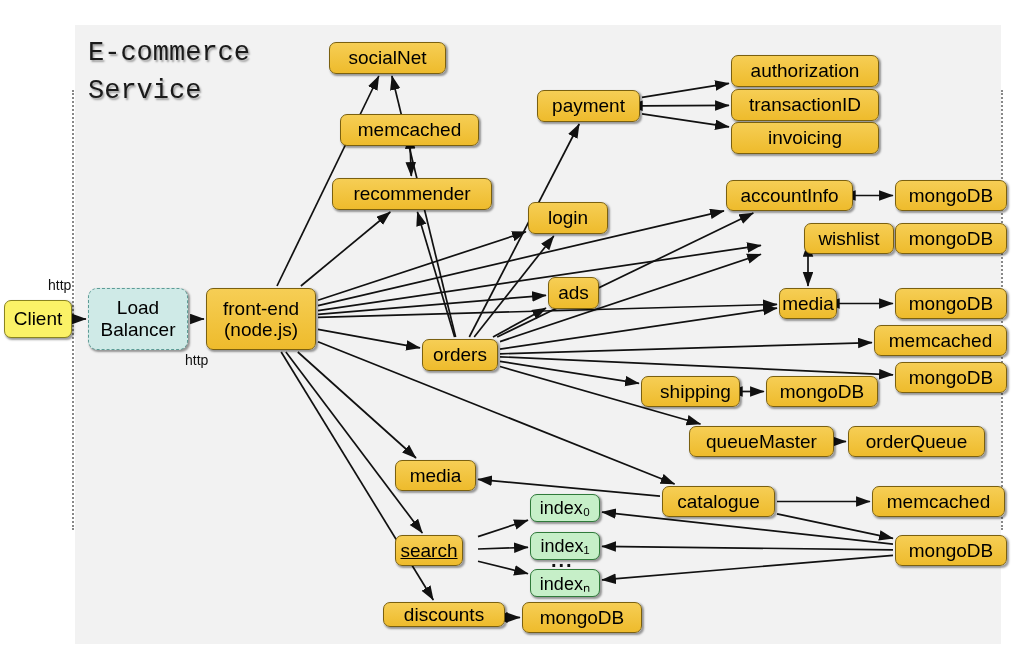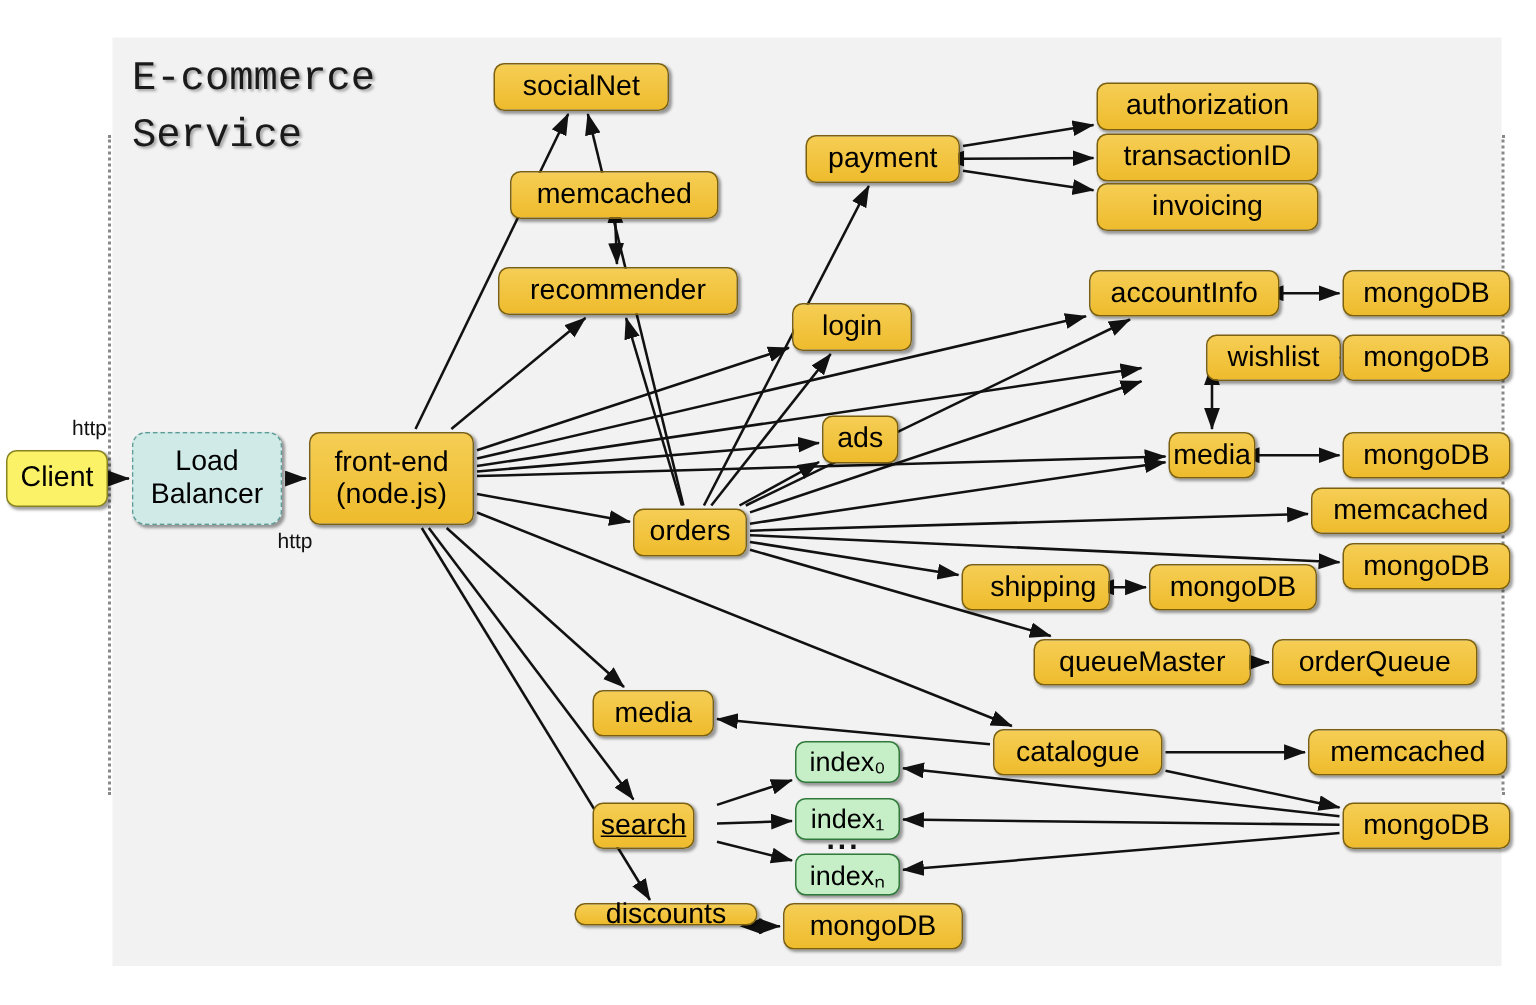--- a/index.html
+++ b/index.html
@@ -224,21 +224,21 @@
       </div>
       <div class="node svc" style="left: 848px; top: 426px; width: 137px; height: 31px;">
         <span>orderQueue</span>
       </div>
       <div class="node svc" style="left: 395px; top: 460px; width: 81px; height: 31px;">
         <span>media</span>
       </div>
       <div class="node svc" style="left: 395px; top: 535px; width: 68px; height: 31px; text-decoration: underline;">
         <span>search</span>
       </div>
-      <div class="node svc" style="left: 383px; top: 602px; width: 122px; height: 15px;">
+      <div class="node svc" style="left: 383px; top: 602px; width: 122px; height: 25px;">
         <span>discounts</span>
       </div>
       <div class="node svc" style="left: 522px; top: 602px; width: 120px; height: 31px;">
         <span>mongoDB</span>
       </div>
       <div class="node index" style="left: 530px; top: 494px; width: 70px; height: 28px;">
         <span>index₀</span>
       </div>
       <div class="node index" style="left: 530px; top: 532px; width: 70px; height: 28px;">
         <span>index₁</span>

